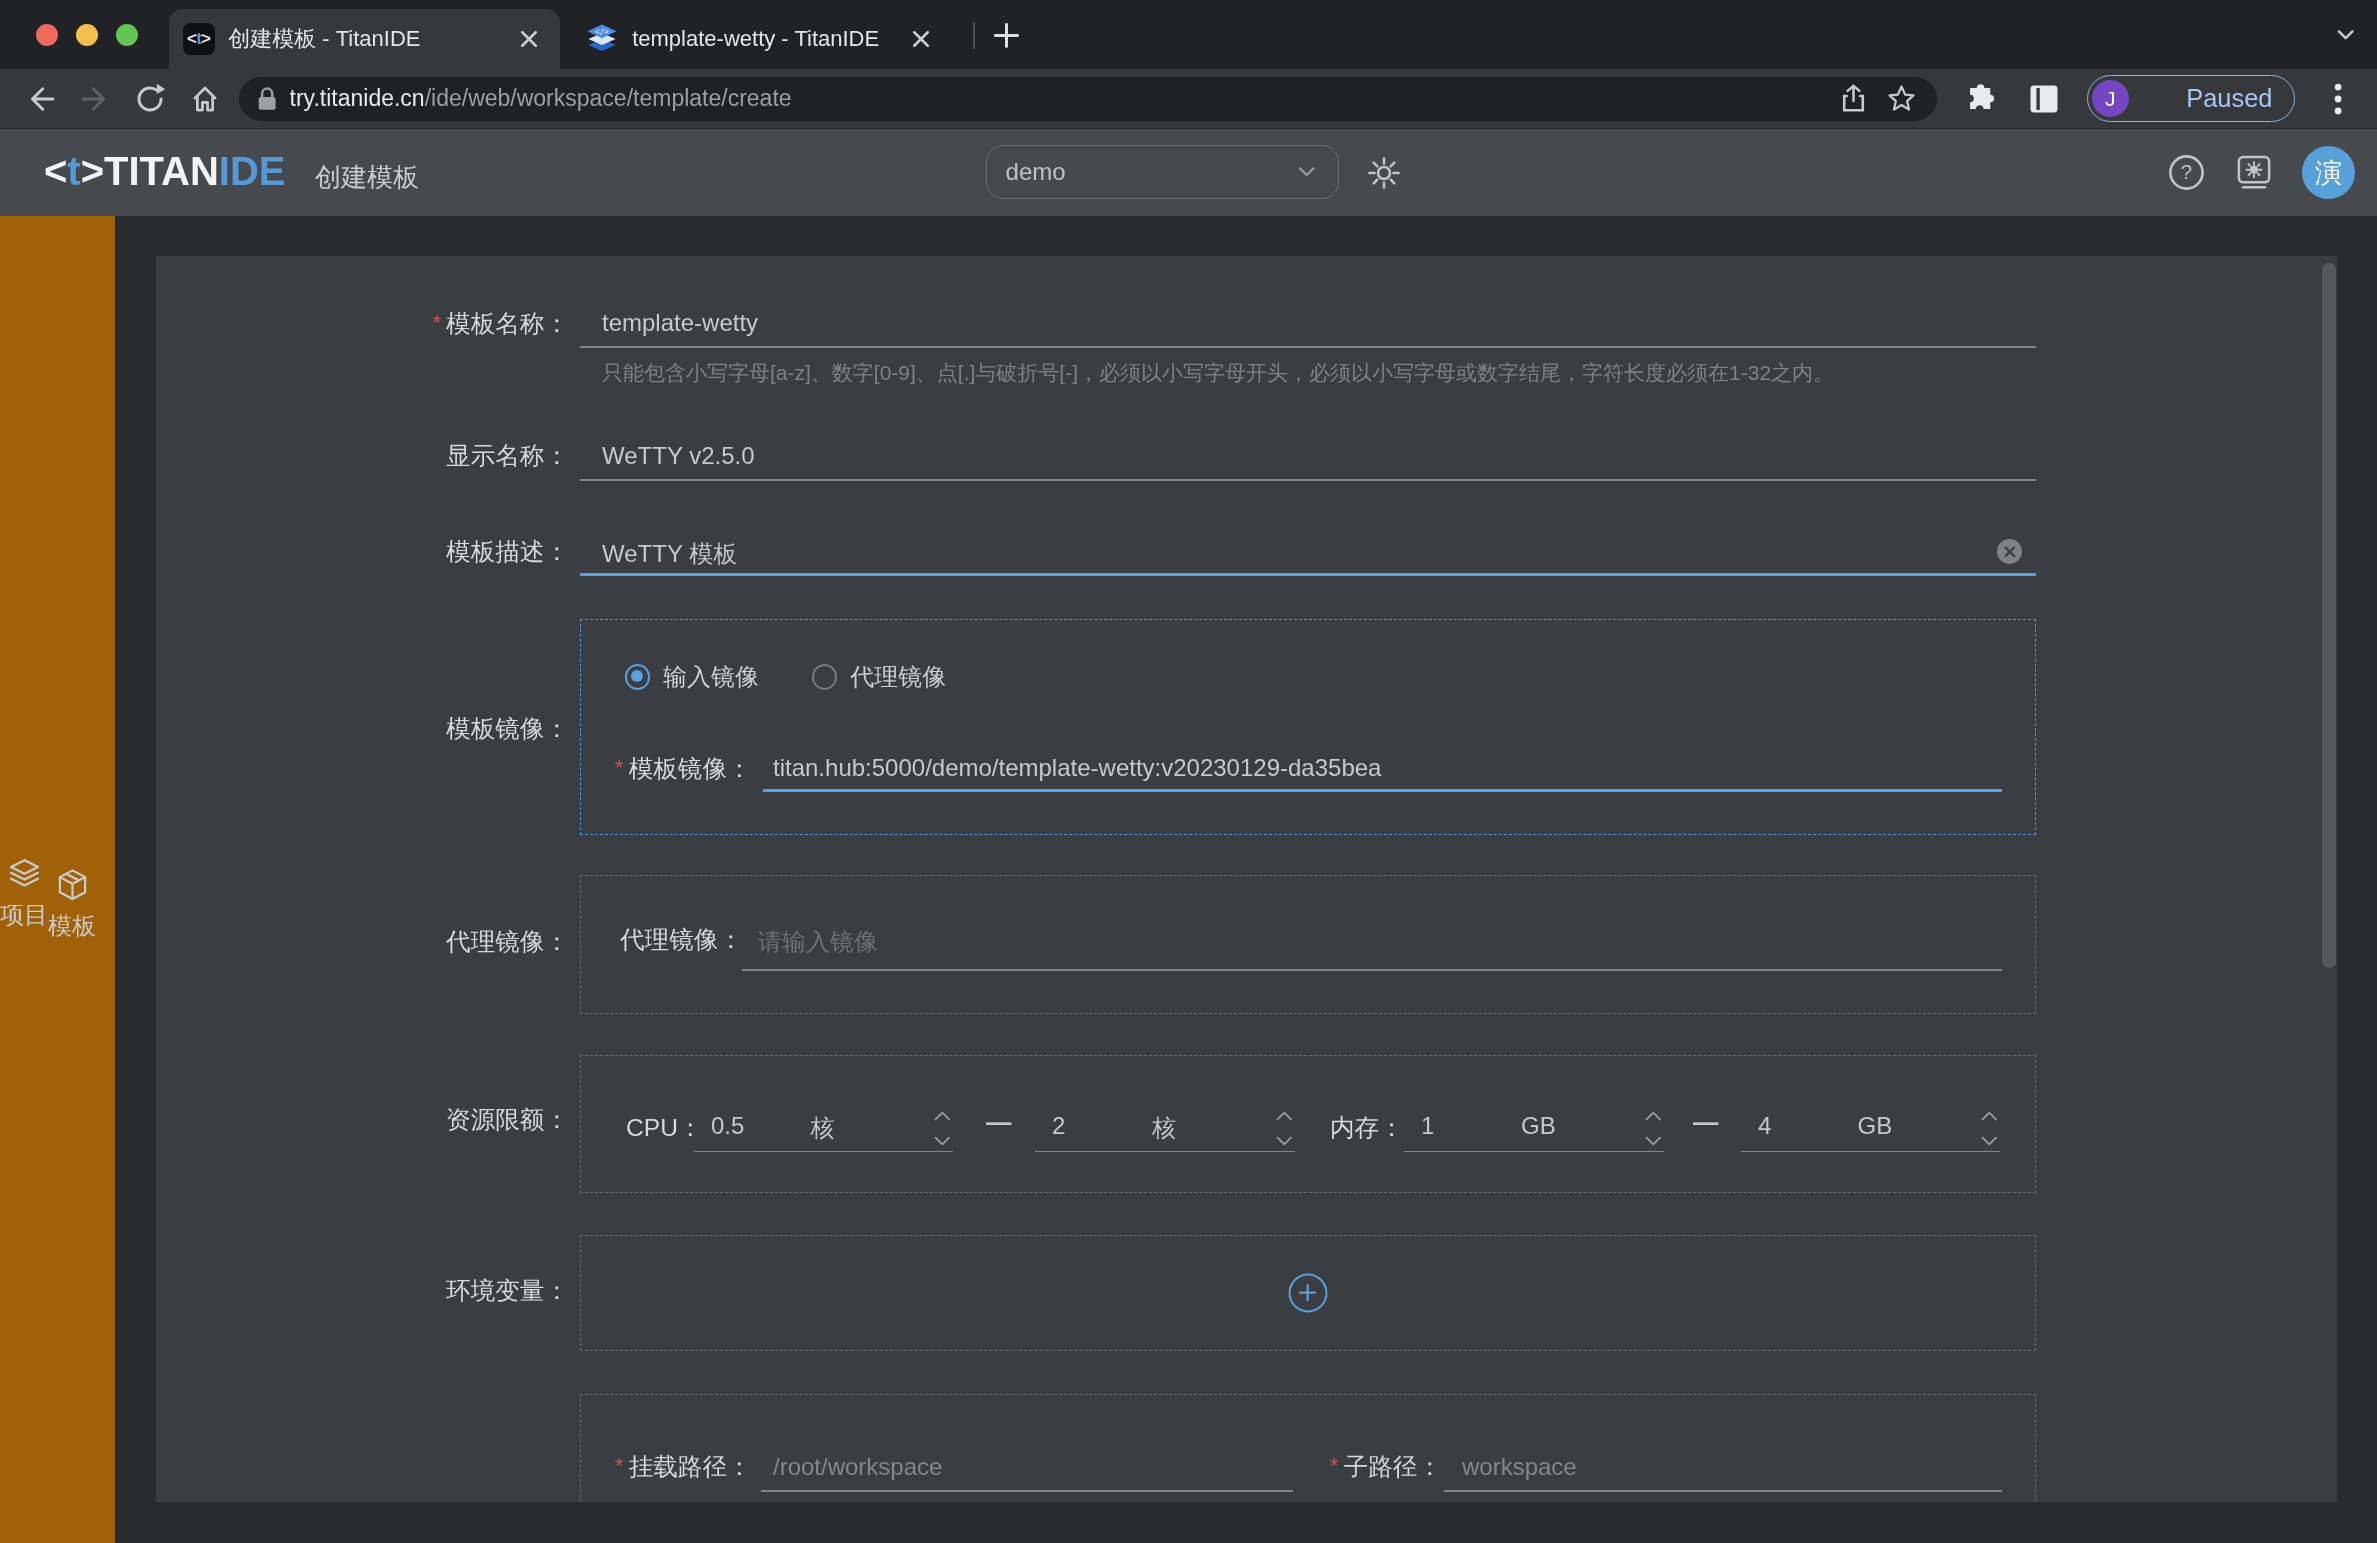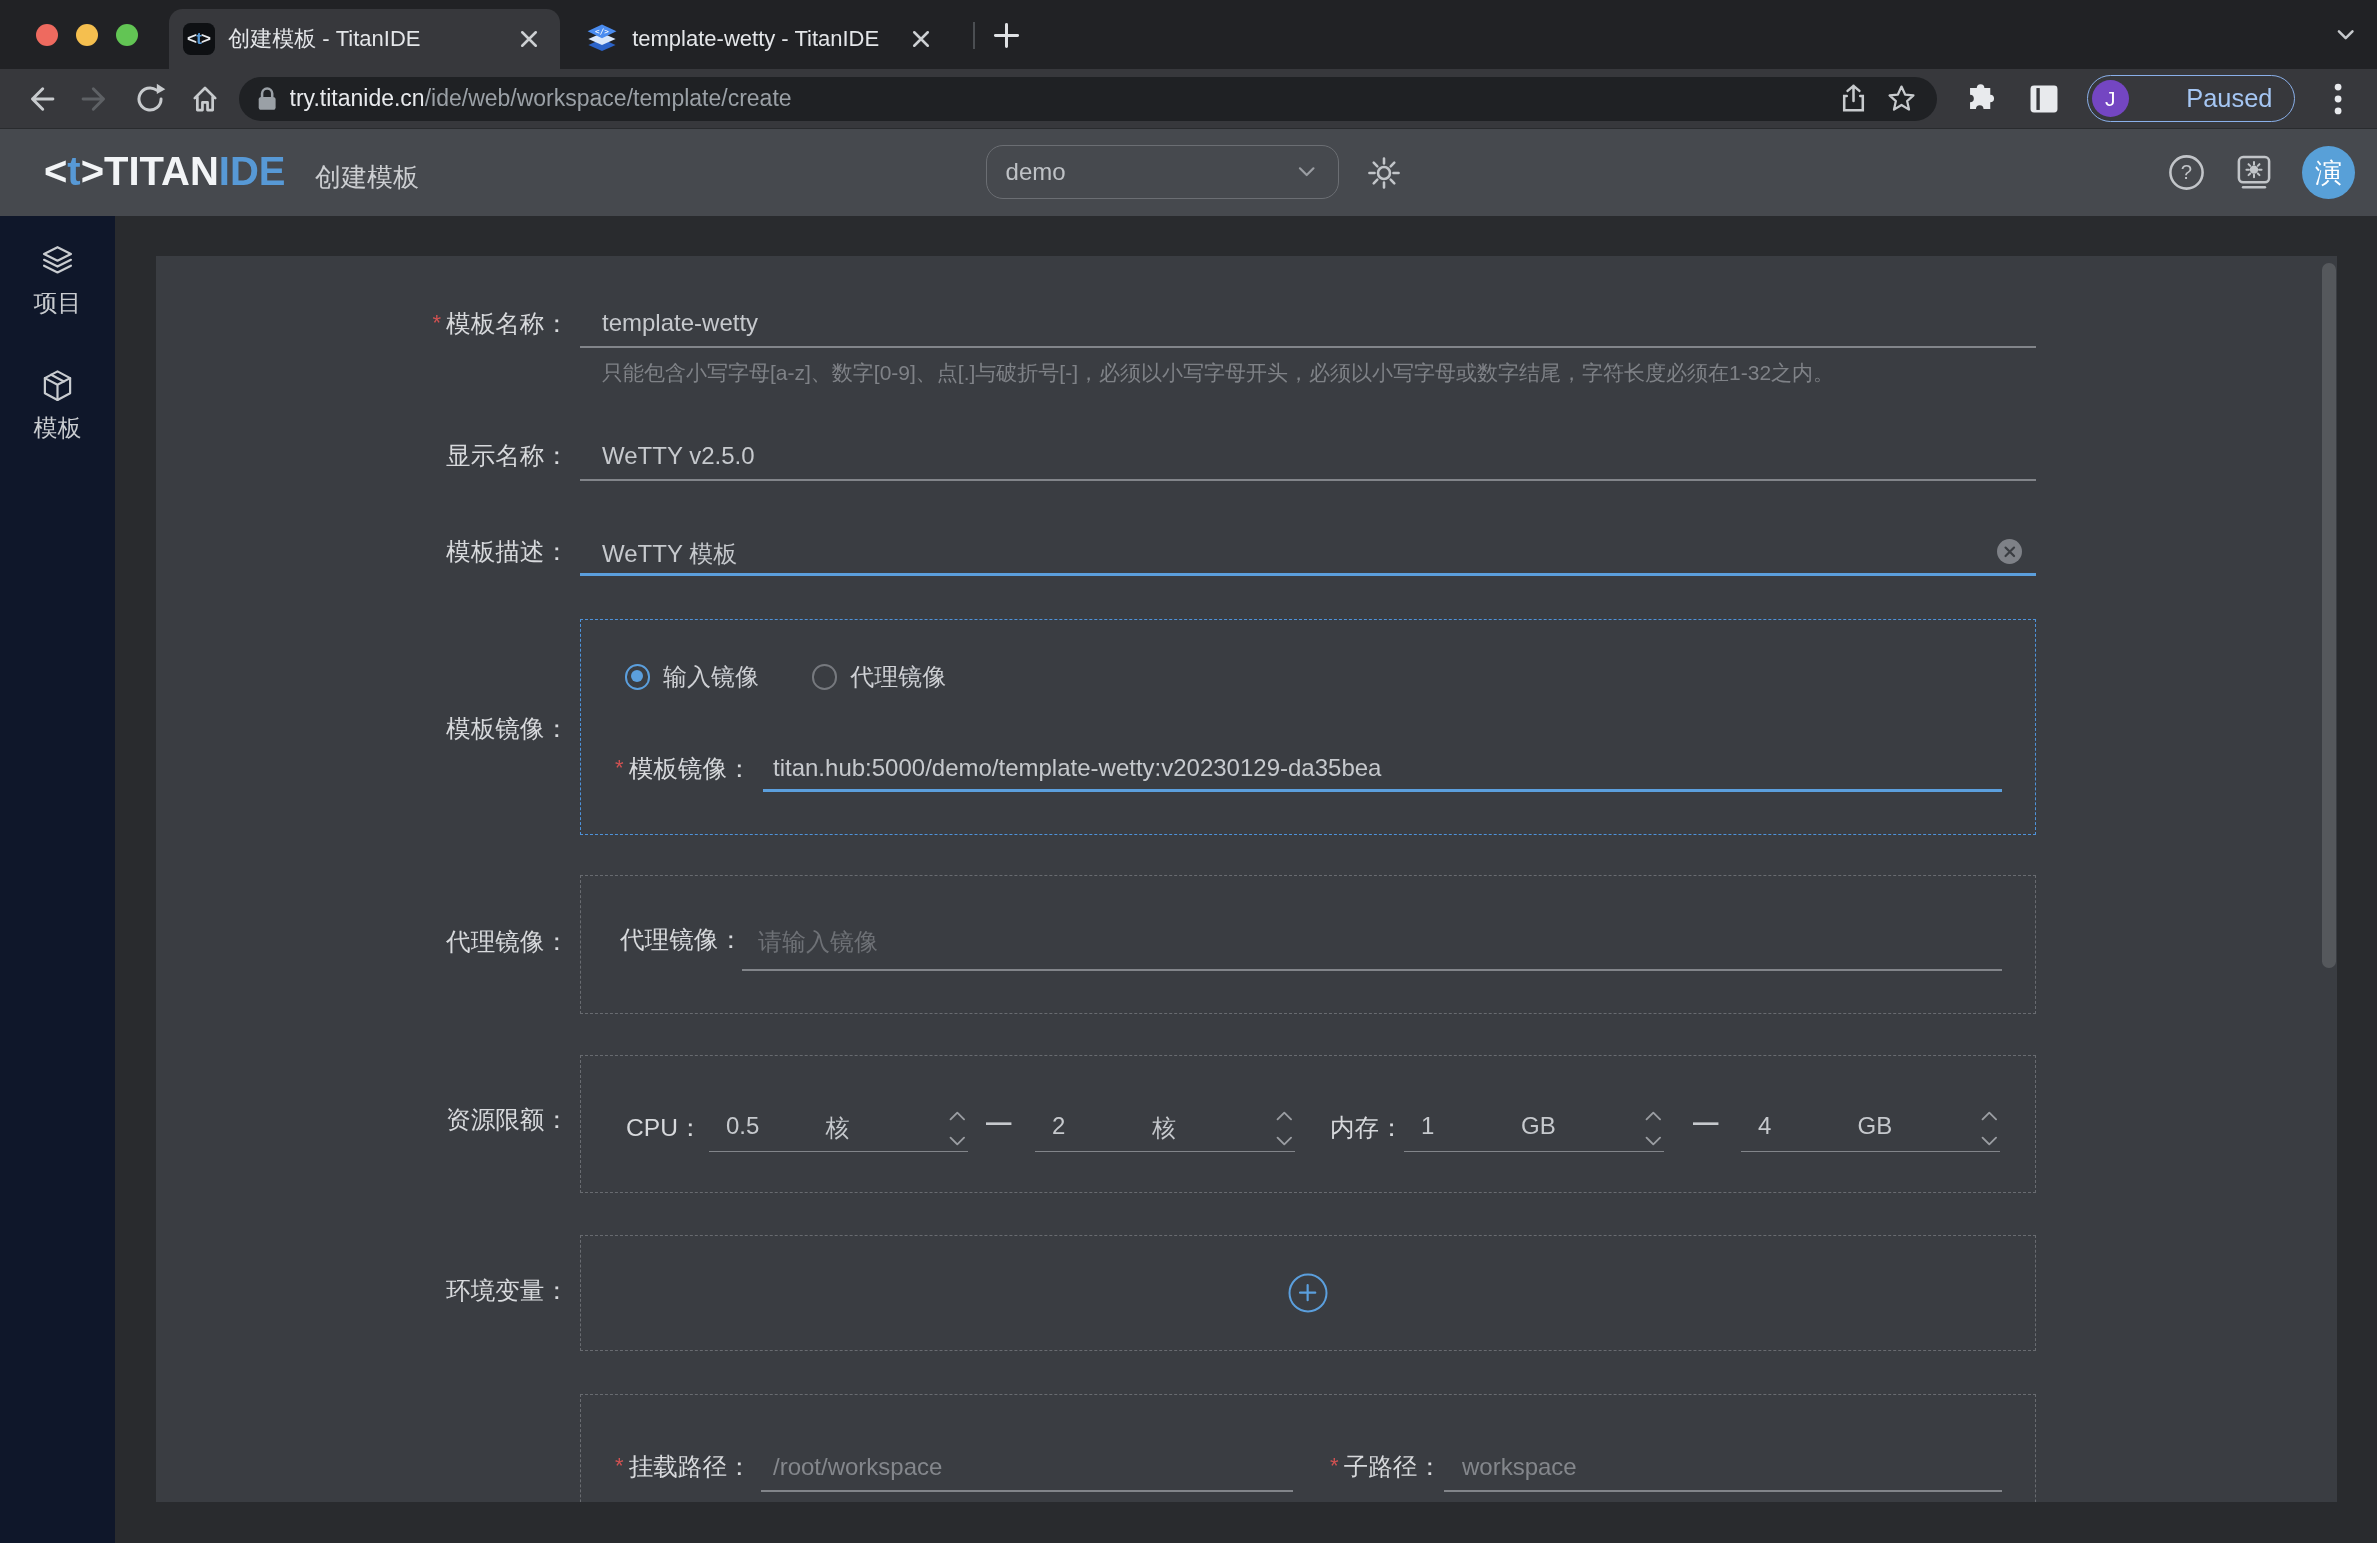--- a/index.html
+++ b/index.html
@@ -48,21 +48,21 @@
   .ws-select{position:absolute;left:986px;top:16px;width:353px;height:54px;border:1.7px solid #6b6e73;border-radius:17px;
              display:flex;align-items:center;padding:0 18.6px;box-sizing:border-box;}
   .ws-value{font-size:24px;color:#bfc2c6;flex:1;}
   .ws-chev{color:#9a9da2;}
   .app-gear{position:absolute;left:1366px;top:26px;color:#c2c5c9;}
   .appbar-right{position:absolute;right:22px;top:0;height:87px;display:flex;align-items:center;gap:27px;}
   .help-ic,.sys-ic{color:#c2c5c9;}
   .user-avatar{width:53px;height:53px;border-radius:50%;display:flex;align-items:center;justify-content:center;color:#fff;font-size:27px;}
 
   
-  .sidebar{position:absolute;left:0;top:216px;width:115px;height:1328px;background:#0f172a;display:flex;flex-direction:column;align-items:center;}
+  .sidebar{position:absolute;left:0;top:216px;width:115px;height:1328px;background:#a16207;display:flex;flex-direction:row;align-items:center;}
   .side-item{display:flex;flex-direction:column;align-items:center;gap:6.8px;color:#c9ccd0;cursor:pointer;}
   .side-item.first{margin-top:27px;}
   .side-item.second{margin-top:49px;}
   .side-label{font-size:24px;}
 
   
   .panel{position:absolute;left:156px;top:256px;width:2181px;height:1246px;background:#3a3d42;overflow:hidden;}
   .row-label{position:absolute;left:0;width:413px;text-align:right;font-size:24.6px;color:#d7d9dc;line-height:34px;white-space:nowrap;}
   .ast{color:#d05252;font-size:22px;margin-right:5.1px;vertical-align:1.7px;}
   .val{position:absolute;font-size:24px;color:#c6c9cd;white-space:nowrap;}
@@ -325,21 +325,21 @@
     <div class="dash-box" style="top:619px;height:139px">
       <div class="in-label" style="left:39px;top:47px">代理镜像：</div>
       <div class="placeholder" style="left:177px;top:50px">请输入镜像</div>
       <div class="hr" style="left:161px;top:93px;width:1260px"></div>
     </div>
 
     <div class="row-label" style="top:847px">资源限额：</div>
     <div class="dash-box" style="top:799px;height:138px">
       <span class="res-lab" style="left:45px">CPU：</span>
 
-      <div class="stepper" style="left:128px;width:259px">
+      <div class="stepper" style="left:113px;width:259px">
         <span class="sv">0.5</span>
         <span class="su">核</span>
         <span class="ud">
           <svg width="18.6" height="12" viewBox="0 0 22 14">
               <path d="M3 11 L11 3 L19 11" fill="none" stroke="currentColor" stroke-width="2.2" stroke-linecap="round" stroke-linejoin="round"></path>
             </svg>
           <svg width="18.6" height="12" viewBox="0 0 22 14">
               <path d="M3 3 L11 11 L19 3" fill="none" stroke="currentColor" stroke-width="2.2" stroke-linecap="round" stroke-linejoin="round"></path>
             </svg>
         </span>

